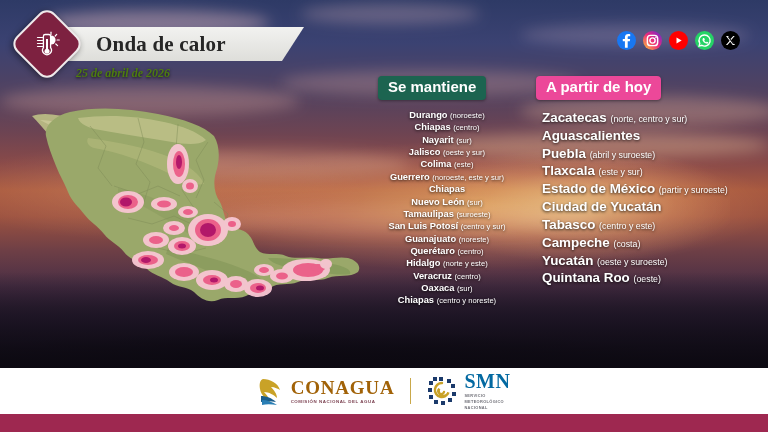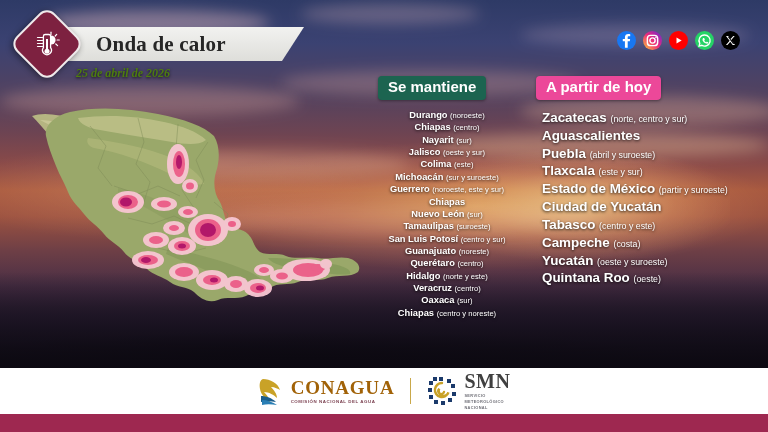--- a/index.html
+++ b/index.html
@@ -145,21 +145,21 @@
     font-family:"Liberation Serif", serif;
     font-size:19px; font-weight:700; color:#a16207; letter-spacing:.8px; line-height:1;
   }
   .logo-sub {
     font-size:4.4px; font-weight:700; color:#7b4050; letter-spacing:.55px;
     margin-top:2px; white-space:nowrap;
   }
   .divider { width:1px; height:26px; background:#c9a84a; }
   .logo-text-smn {
     font-family:"Liberation Serif", serif;
-    font-size:20px; font-weight:700; color:#404040; letter-spacing:.5px; line-height:1;
+    font-size:20px; font-weight:700; color:#0369a1; letter-spacing:.5px; line-height:1;
   }
   .logo-sub-smn {
     font-size:3.9px; font-weight:700; color:#6e6e76; letter-spacing:.35px;
     margin-top:2px; line-height:1.5;
   }
   .footer-bar { position:absolute; left:0; top:414px; width:768px; height:18px; background:#9e2850; }
 </style>
 </head>
 <body>
 
@@ -375,21 +375,20 @@
   </div>
 
   <div class="col col-keep">
     <div class="col-head" style="background: rgb(28, 100, 80);">Se mantiene</div>
     <div class="state-list">
       <div class="state-item"><span>Durango</span> <span class="state-note">(noroeste)</span></div>
       <div class="state-item"><span>Chiapas</span> <span class="state-note">(centro)</span></div>
       <div class="state-item"><span>Nayarit</span> <span class="state-note">(sur)</span></div>
       <div class="state-item"><span>Jalisco</span> <span class="state-note">(oeste y sur)</span></div>
       <div class="state-item"><span>Colima</span> <span class="state-note">(este)</span></div>
-      <div class="state-item"><span>Michoacán</span> <span class="state-note">(sur y suroeste)</span></div>
       <div class="state-item"><span>Guerrero</span> <span class="state-note">(noroeste, este y sur)</span></div>
       <div class="state-item"><span>Chiapas</span> <span class="state-note"></span></div>
       <div class="state-item"><span>Nuevo León</span> <span class="state-note">(sur)</span></div>
       <div class="state-item"><span>Tamaulipas</span> <span class="state-note">(suroeste)</span></div>
       <div class="state-item"><span>San Luis Potosí</span> <span class="state-note">(centro y sur)</span></div>
       <div class="state-item"><span>Guanajuato</span> <span class="state-note">(noreste)</span></div>
       <div class="state-item"><span>Querétaro</span> <span class="state-note">(centro)</span></div>
       <div class="state-item"><span>Hidalgo</span> <span class="state-note">(norte y este)</span></div>
       <div class="state-item"><span>Veracruz</span> <span class="state-note">(centro)</span></div>
       <div class="state-item"><span>Oaxaca</span> <span class="state-note">(sur)</span></div>

